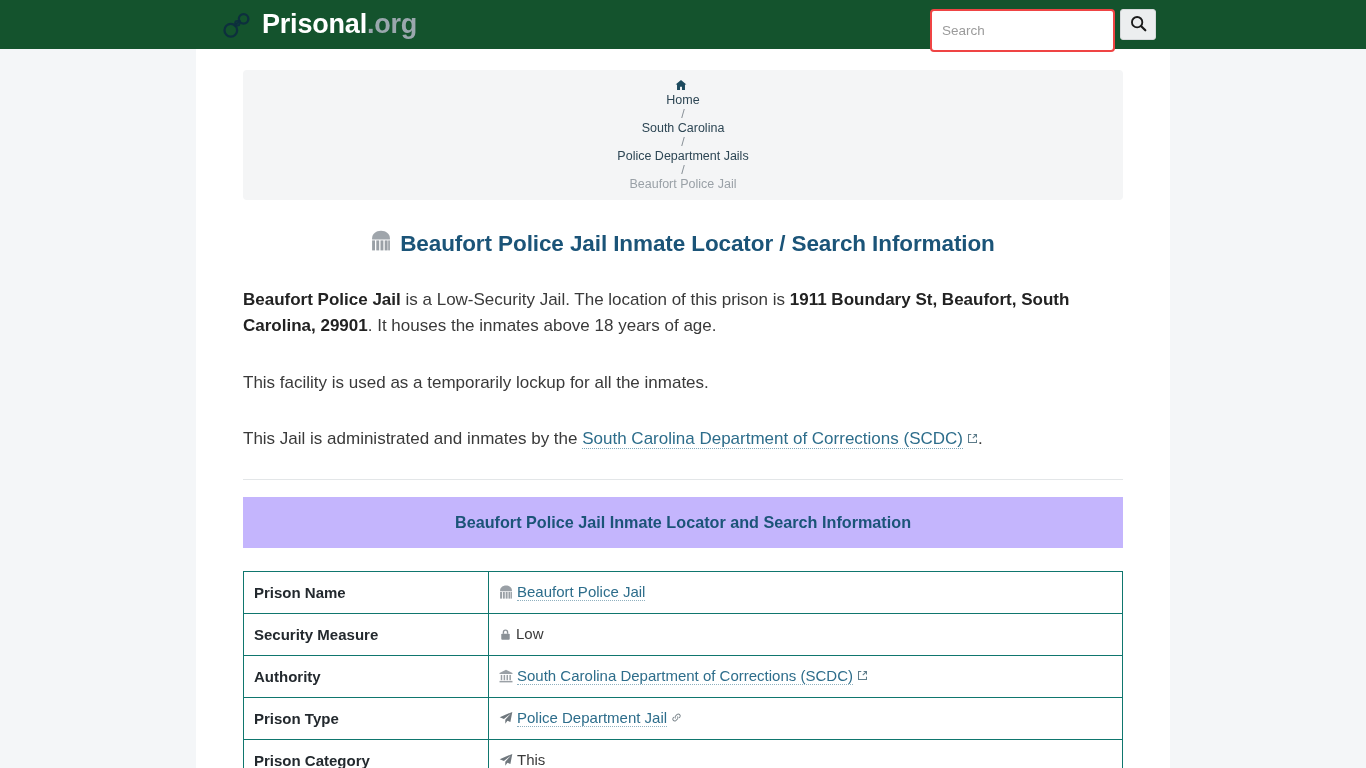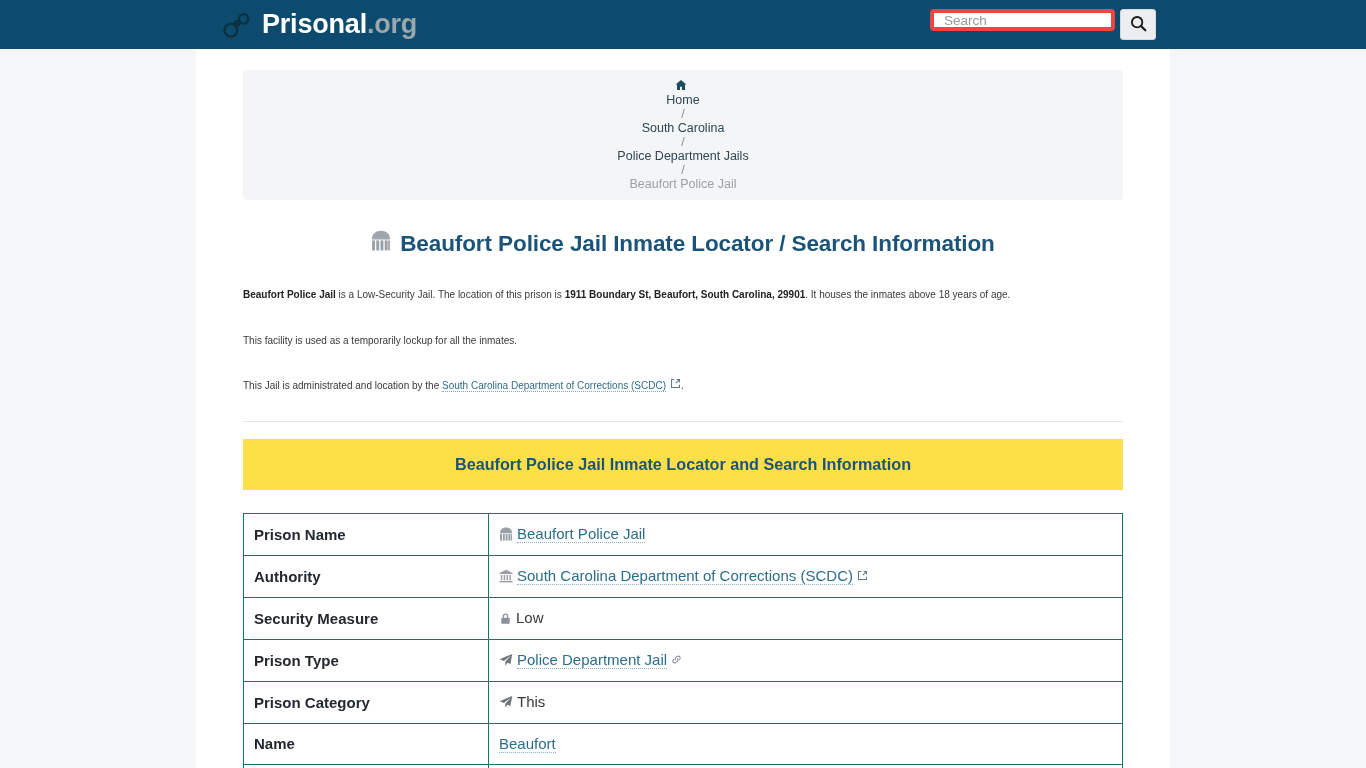--- a/index.html
+++ b/index.html
@@ -9,21 +9,21 @@
     width: 1366px;
     height: 768px;
     overflow: hidden;
     background: #f4f6f8;
     font-family: "Liberation Sans", sans-serif;
   }
 
   
   .site-header {
     height: 49px;
-    background: #0c4a6e;
+    background: #14532d;
     display: flex;
     align-items: center;
     position: relative;
   }
   .brand {
     display: flex;
     align-items: center;
     gap: 10px;
     margin-left: 222px;
     text-decoration: none;
@@ -40,22 +40,22 @@
 
   .search-wrap {
     position: absolute;
     right: 210px;
     top: 9px;
     display: flex;
     align-items: stretch;
   }
   .search-input {
     width: 185px;
-    height: 22px;
-    border: 4px solid #ef4444;
+    height: 43px;
+    border: 2px solid #ef4444;
     border-radius: 4px;
     padding: 0 10px;
     font-size: 13.5px;
     color: #333;
     background: #fff;
     outline: none;
   }
   .search-input::placeholder { color: #9b9b9b; }
   .search-btn {
     width: 36px;
@@ -116,21 +116,21 @@
     letter-spacing: -0.1px;
     display: flex;
     align-items: center;
     justify-content: center;
     gap: 9px;
   }
 
   
   .copy {
     color: #3a3a3a;
-    font-size: 10px;
+    font-size: 17px;
     line-height: 1.55;
     margin: 30px 0 0 0;
   }
   .copy.tight { }
   .copy b { color: #222; font-weight: bold; }
 
   a.ext-link {
     color: #2d6d8b;
     text-decoration: none;
     border-bottom: 1px dotted #7fa8ba;
@@ -140,21 +140,21 @@
   .icon-chain { width: 11px; height: 11px; margin-left: 4px; vertical-align: 0px; }
 
   hr.divider {
     border: 0;
     border-top: 1px solid #e3e6e8;
     margin: 27px 0 0 0;
   }
 
   
   .section-head {
-    background: #fde047;
+    background: #c4b5fd;
     text-align: center;
     color: #1b5478;
     font-weight: bold;
     font-size: 16.2px;
     padding: 16px 10px;
     margin-top: 17px;
   }
 
   
   table.info {
@@ -247,21 +247,21 @@
       <span>Beaufort Police Jail Inmate Locator / Search Information</span>
     </h1>
 
     <p class="copy">
       <b>Beaufort Police Jail</b><span> is a Low-Security Jail. The location of this prison is </span><b>1911 Boundary St, Beaufort, South Carolina, 29901</b><span>. It houses the inmates above 18 years of age.</span>
     </p>
 
     <p class="copy tight">This facility is used as a temporarily lockup for all the inmates.</p>
 
     <p class="copy tight">
-      <span>This Jail is administrated and location by the </span><a class="ext-link" href="#"><span>South Carolina Department of Corrections (SCDC)</span></a><span><svg class="icon-ext" viewBox="0 0 16 16" fill="none" stroke="#5d7c8a" stroke-width="1.5">
+      <span>This Jail is administrated and inmates by the </span><a class="ext-link" href="#"><span>South Carolina Department of Corrections (SCDC)</span></a><span><svg class="icon-ext" viewBox="0 0 16 16" fill="none" stroke="#5d7c8a" stroke-width="1.5">
             <path d="M6.2 2.2 H2.2 V13.8 H13.8 V9.8"></path>
             <path d="M9.6 2.2 H13.8 V6.4"></path>
             <path d="M13.8 2.2 L8.4 7.6"></path>
           </svg></span><span>.</span>
     </p>
 
     <hr class="divider">
 
     <div class="section-head">Beaufort Police Jail Inmate Locator and Search Information</div>
 
@@ -271,20 +271,30 @@
           <td class="lbl">Prison Name</td>
           <td class="val">
             <span class="cell-icon"><svg width="14" height="14" viewBox="0 0 20 21" fill="#9aa0a6">
                   <path d="M10 0.8 C4.9 0.8 1.1 4.0 1.1 8.2 V9.4 H18.9 V8.2 C18.9 4.0 15.1 0.8 10 0.8 Z"></path>
                   <rect x="1.1" y="10.4" width="2.9" height="10.0"></rect>
                   <rect x="5.3" y="10.4" width="2.9" height="10.0"></rect>
                   <rect x="9.5" y="10.4" width="2.9" height="10.0"></rect>
                   <rect x="13.7" y="10.4" width="2.9" height="10.0"></rect>
                   <rect x="17.2" y="10.4" width="1.7" height="10.0"></rect>
                 </svg></span><a class="cell-link" href="#">Beaufort Police Jail</a>
+          </td>
+        </tr>
+
+        <tr>
+          <td class="lbl">Security Measure</td>
+          <td class="val">
+            <span class="cell-icon"><svg width="13" height="13" viewBox="0 0 16 16" fill="#8b9196">
+                  <path d="M4.6 7.0 V5.2 a3.4 3.4 0 0 1 6.8 0 V7.0 h-1.7 V5.2 a1.7 1.7 0 0 0 -3.4 0 V7.0 Z"></path>
+                  <rect x="2.8" y="7.0" width="10.4" height="7.4" rx="1.1"></rect>
+                </svg></span><span>Low</span>
           </td>
         </tr>
 
         <tr>
           <td class="lbl">Authority</td>
           <td class="val">
             <span class="cell-icon"><svg width="14" height="14" viewBox="0 0 16 16" fill="#9aa0a6">
                   <path d="M8 0.8 L15.4 4.6 V5.8 H0.6 V4.6 Z"></path>
                   <rect x="2.0" y="6.8" width="1.7" height="6.0"></rect>
                   <rect x="5.3" y="6.8" width="1.7" height="6.0"></rect>
@@ -293,30 +303,20 @@
                   <rect x="0.6" y="13.6" width="14.8" height="1.7"></rect>
                 </svg></span><a class="cell-link" href="#">South Carolina Department of Corrections (SCDC)</a><span><svg class="icon-ext" viewBox="0 0 16 16" fill="none" stroke="#5d7c8a" stroke-width="1.5">
                   <path d="M6.2 2.2 H2.2 V13.8 H13.8 V9.8"></path>
                   <path d="M9.6 2.2 H13.8 V6.4"></path>
                   <path d="M13.8 2.2 L8.4 7.6"></path>
                 </svg></span>
           </td>
         </tr>
 
         <tr>
-          <td class="lbl">Security Measure</td>
-          <td class="val">
-            <span class="cell-icon"><svg width="13" height="13" viewBox="0 0 16 16" fill="#8b9196">
-                  <path d="M4.6 7.0 V5.2 a3.4 3.4 0 0 1 6.8 0 V7.0 h-1.7 V5.2 a1.7 1.7 0 0 0 -3.4 0 V7.0 Z"></path>
-                  <rect x="2.8" y="7.0" width="10.4" height="7.4" rx="1.1"></rect>
-                </svg></span><span>Low</span>
-          </td>
-        </tr>
-
-        <tr>
           <td class="lbl">Prison Type</td>
           <td class="val">
             <span class="cell-icon"><svg width="14" height="14" viewBox="0 0 16 16" fill="#6f777d">
                   <path d="M15.2 1.0 L0.8 7.2 L5.6 9.0 L13.4 3.0 L7.2 10.0 L7.2 14.6 L9.6 11.2 L13.0 12.6 Z"></path>
                 </svg></span><a class="cell-link" href="#">Police Department Jail</a><span><svg class="icon-chain" viewBox="0 0 16 16" fill="none" stroke="#7d878d" stroke-width="1.5">
                   <path d="M6.6 9.4 a2.8 2.8 0 0 1 0 -3.6 L9.0 3.4 a2.8 2.8 0 0 1 3.9 3.9 L11.8 8.4"></path>
                   <path d="M9.4 6.6 a2.8 2.8 0 0 1 0 3.6 L7.0 12.6 a2.8 2.8 0 0 1 -3.9 -3.9 L4.2 7.6"></path>
                 </svg></span>
           </td>
         </tr>

